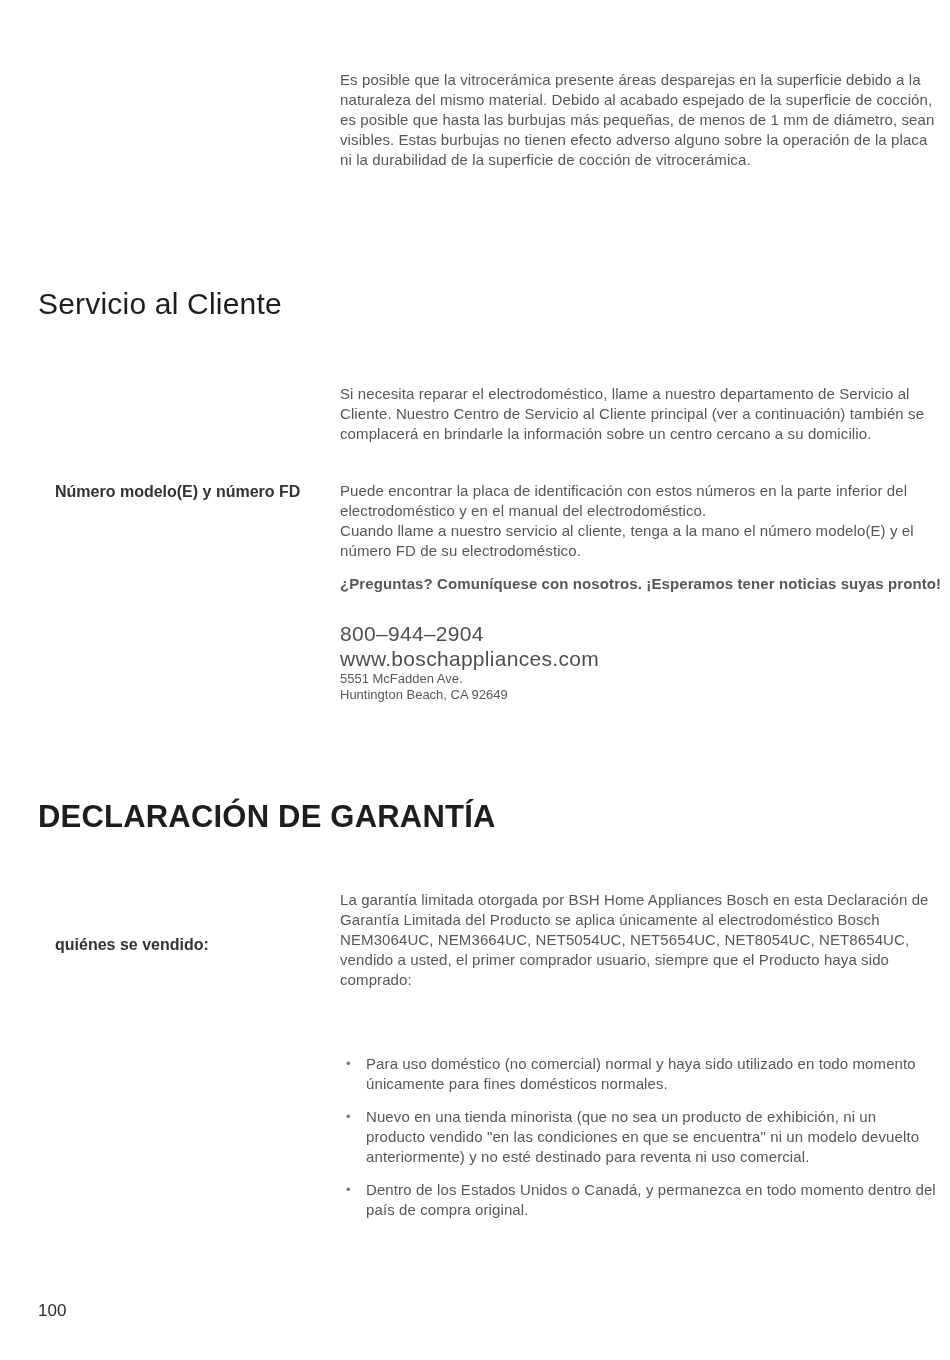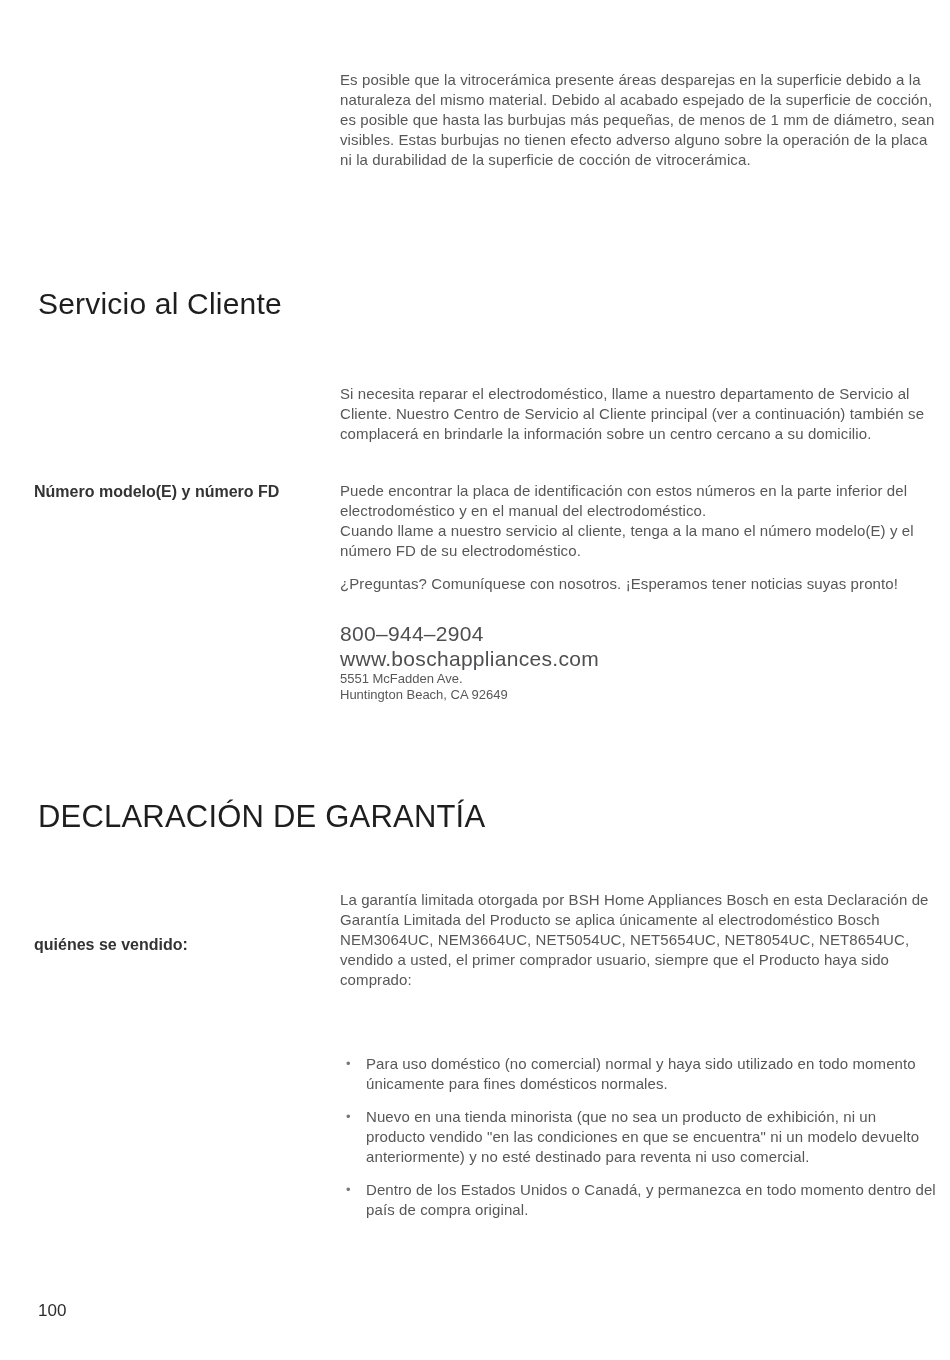--- a/index.html
+++ b/index.html
@@ -19,34 +19,34 @@
     line-height: 20px;
     letter-spacing: 0.1px;
   }
   .intro-para     { position: absolute; left: 340px; top: 70px;  width: 600px; }
   .h1-title {
     position: absolute; left: 38px; top: 287px;
     font-size: 30px; font-weight: 400; color: #1e1e1e; letter-spacing: 0.2px;
   }
   .service-para   { position: absolute; left: 340px; top: 384px; width: 600px; }
   .side-label {
-    position: absolute; left: 34px; width: 292px;
+    position: absolute; left: 55px; width: 292px;
     font-size: 16px; font-weight: 700; color: #333335; line-height: 21px;
   }
   .model-label    { top: 481px; }
   .model-para     { position: absolute; left: 340px; top: 481px; width: 606px; }
-  .questions-para { position: absolute; left: 340px; top: 574px; width: 606px; }
+  .questions-para { position: absolute; left: 340px; top: 574px; width: 606px; font-weight: bold; }
   .contact-block  { position: absolute; left: 340px; top: 621px; width: 598px; text-align: left; }
   .contact-phone, .contact-web {
     font-size: 21px; line-height: 25px; color: #4f4f52; letter-spacing: 0.3px;
   }
   .contact-addr { font-size: 13px; line-height: 16px; color: #58585a; }
   .h2-title {
     position: absolute; left: 38px; top: 797px;
-    font-size: 31px; font-weight: 400; color: #1e1e1e; line-height: 39px; letter-spacing: 0.2px;
+    font-size: 31px; font-weight: 700; color: #1e1e1e; line-height: 39px; letter-spacing: 0.2px;
   }
   .coverage-label { top: 934px; }
   .coverage-para  { position: absolute; left: 340px; top: 890px; width: 606px; }
   .bullet-list    { position: absolute; left: 346px; top: 1054px; width: 592px; }
   .bullet-item    { display: flex; margin-bottom: 13px; }
   .bullet-marker  {
     flex: 0 0 20px; color: #77777a; font-size: 13px; line-height: 20px;
   }
   .bullet-text    { flex: 1; }
   .page-number {

